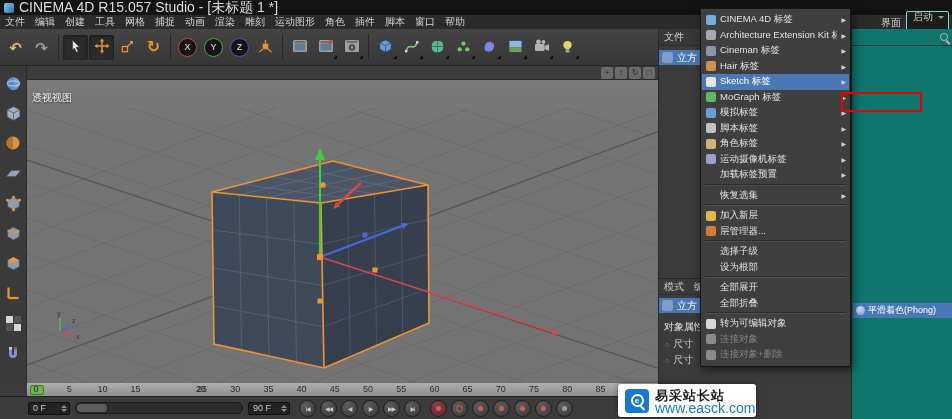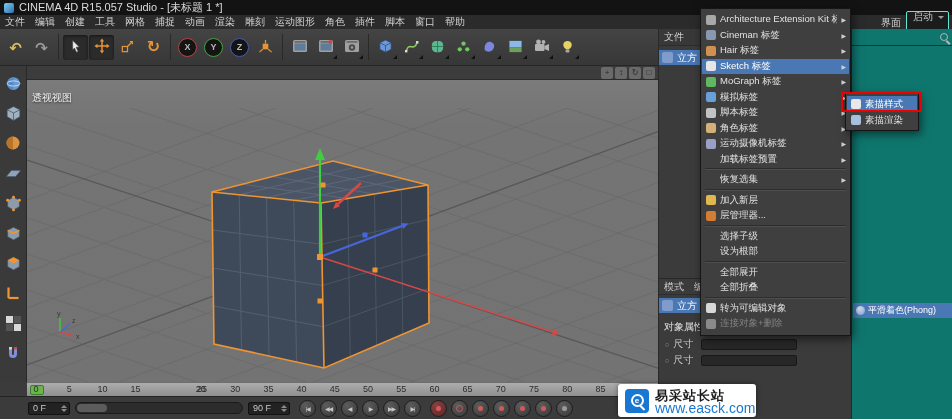--- a/index.html
+++ b/index.html
@@ -1,21 +1,21 @@
 <!DOCTYPE html>
 <html><head>
 <meta charset="utf-8">
 <style>
 *{margin:0;padding:0;box-sizing:border-box}
 html,body{background:#1d1d1d}
 .app{position:relative;width:952px;height:419px;background:#3b3b3b;overflow:hidden;
      font-family:"Liberation Sans","DejaVu Sans",sans-serif;font-size:10px;color:#ddd;
      --selection-blue:#4a78b4;--accent-orange:#f09432;--annotation-red:#ee0000;}
 
-.titlebar{position:absolute;left:0;top:0;width:952px;height:15px;background:#131313;display:flex;align-items:center;gap:5px;padding-left:4px;font-size:11px;color:#dcdcdc;white-space:nowrap}
+.titlebar{position:absolute;left:0;top:0;width:952px;height:15px;background:#131313;display:flex;align-items:center;gap:5px;padding-left:4px;font-size:14px;color:#dcdcdc;white-space:nowrap}
 .app-icon{width:10px;height:10px;border-radius:2px;background:linear-gradient(135deg,#7fd0f0,#2a6fb0);flex:none}
 .menubar{position:absolute;left:0;top:15px;width:952px;height:14px;background:#2b2b2b;display:flex;align-items:center;font-size:10px;color:#d2d2d2}
 .mb-items{display:flex;height:14px;align-items:center}
 .mitem{padding:0 5px;line-height:14px;cursor:default;white-space:nowrap}
 .menubar-right{position:absolute;right:3px;top:1px;height:13px;display:flex;align-items:center;gap:5px}
 .layout-box{background:#1c1c1c;border:1px solid #5eead4;border-radius:2px;height:24px;line-height:10px;padding:0 15px 0 6px;position:relative;color:#c8c8c8}
 .layout-box:after{content:"";position:absolute;right:4px;top:4px;border:3px solid transparent;border-top-color:#999}
 
 .toolbar{position:absolute;left:0;top:29px;width:658px;height:37px;background:linear-gradient(#444,#373737);display:flex;align-items:center;padding-left:3px;gap:1px;border-bottom:1px solid #262626}
 .ticon{width:25px;height:25px;border-radius:3px;display:flex;align-items:center;justify-content:center;position:relative;flex:none}
@@ -541,20 +541,25 @@
           <span class="dot"></span>
         </div>
         <div class="tbtn">
           <span class="dot" style="background: rgb(154, 154, 154);"></span>
         </div>
       </div>
   </div>
 
   <div class="cmenu">
       <div class="cm-row">
+        <span class="cm-icon" style="background: rgb(118, 174, 222);"></span>
+        <span class="cm-label">CINEMA 4D 标签</span>
+        <span class="cm-arrow">▶</span>
+      </div>
+      <div class="cm-row">
         <span class="cm-icon" style="background: rgb(168, 168, 168);"></span>
         <span class="cm-label">Architecture Extension Kit 标签</span>
         <span class="cm-arrow">▶</span>
       </div>
       <div class="cm-row">
         <span class="cm-icon" style="background: rgb(136, 152, 176);"></span>
         <span class="cm-label">Cineman 标签</span>
         <span class="cm-arrow">▶</span>
       </div>
       <div class="cm-row">
@@ -637,32 +642,27 @@
         <span class="cm-arrow"></span>
       </div>
       <div class="cm-sep"></div>
       <div class="cm-row">
         <span class="cm-icon" style="background: rgb(216, 216, 216);"></span>
         <span class="cm-label">转为可编辑对象</span>
         <span class="cm-arrow"></span>
       </div>
       <div class="cm-row dis">
         <span class="cm-icon" style="background: rgb(138, 138, 138);"></span>
+        <span class="cm-label">连接对象</span>
+        <span class="cm-arrow"></span>
+      </div>
+      <div class="cm-row dis">
+        <span class="cm-icon" style="background: rgb(138, 138, 138);"></span>
         <span class="cm-label">连接对象+删除</span>
         <span class="cm-arrow"></span>
-      </div>
-    </div>
-  <div class="smenu">
-      <div class="sm-row hl">
-        <span class="cm-icon" style="background: rgb(232, 232, 232);"></span>
-        <span class="cm-label">素描样式</span>
-      </div>
-      <div class="sm-row">
-        <span class="cm-icon" style="background: rgb(168, 192, 220);"></span>
-        <span class="cm-label">素描渲染</span>
       </div>
     </div>
   <div class="annotation"></div>
 
   <div class="watermark">
     <div class="wm-logo">
         <span class="wm-mag">e</span>
       </div>
     <div class="wm-text">
       <div class="wm-title">易采站长站</div>

